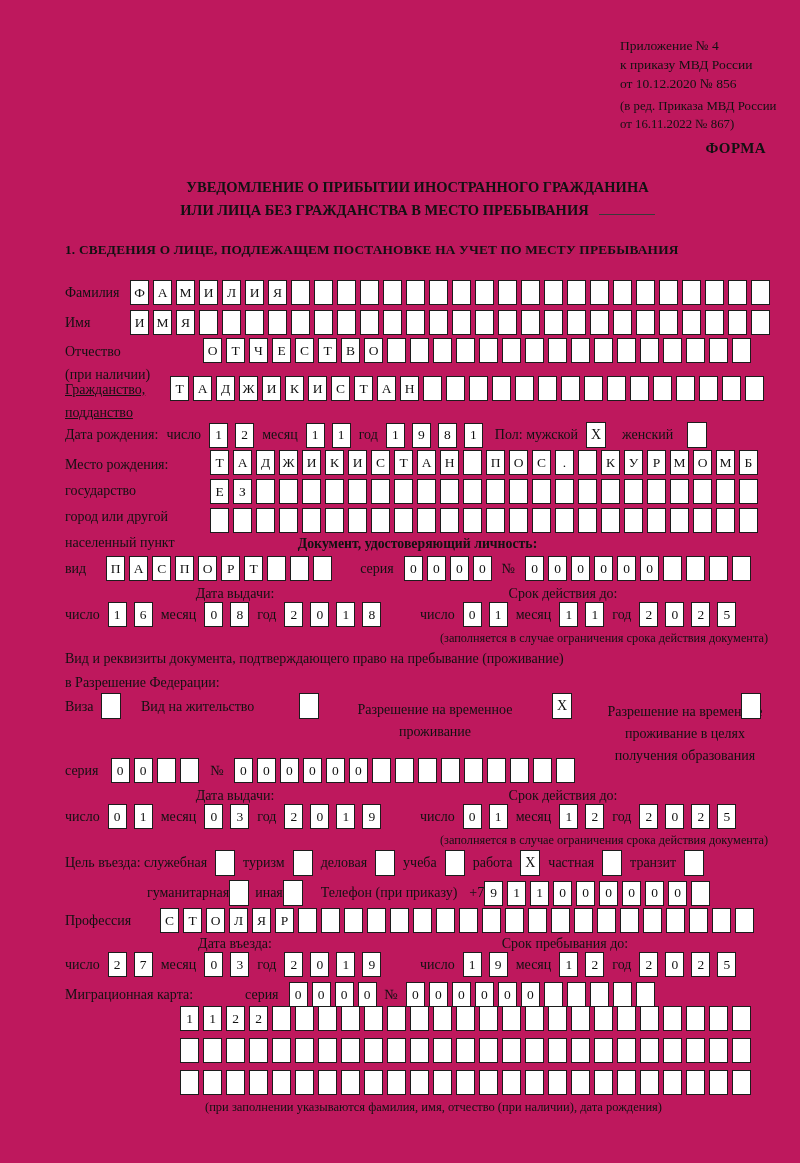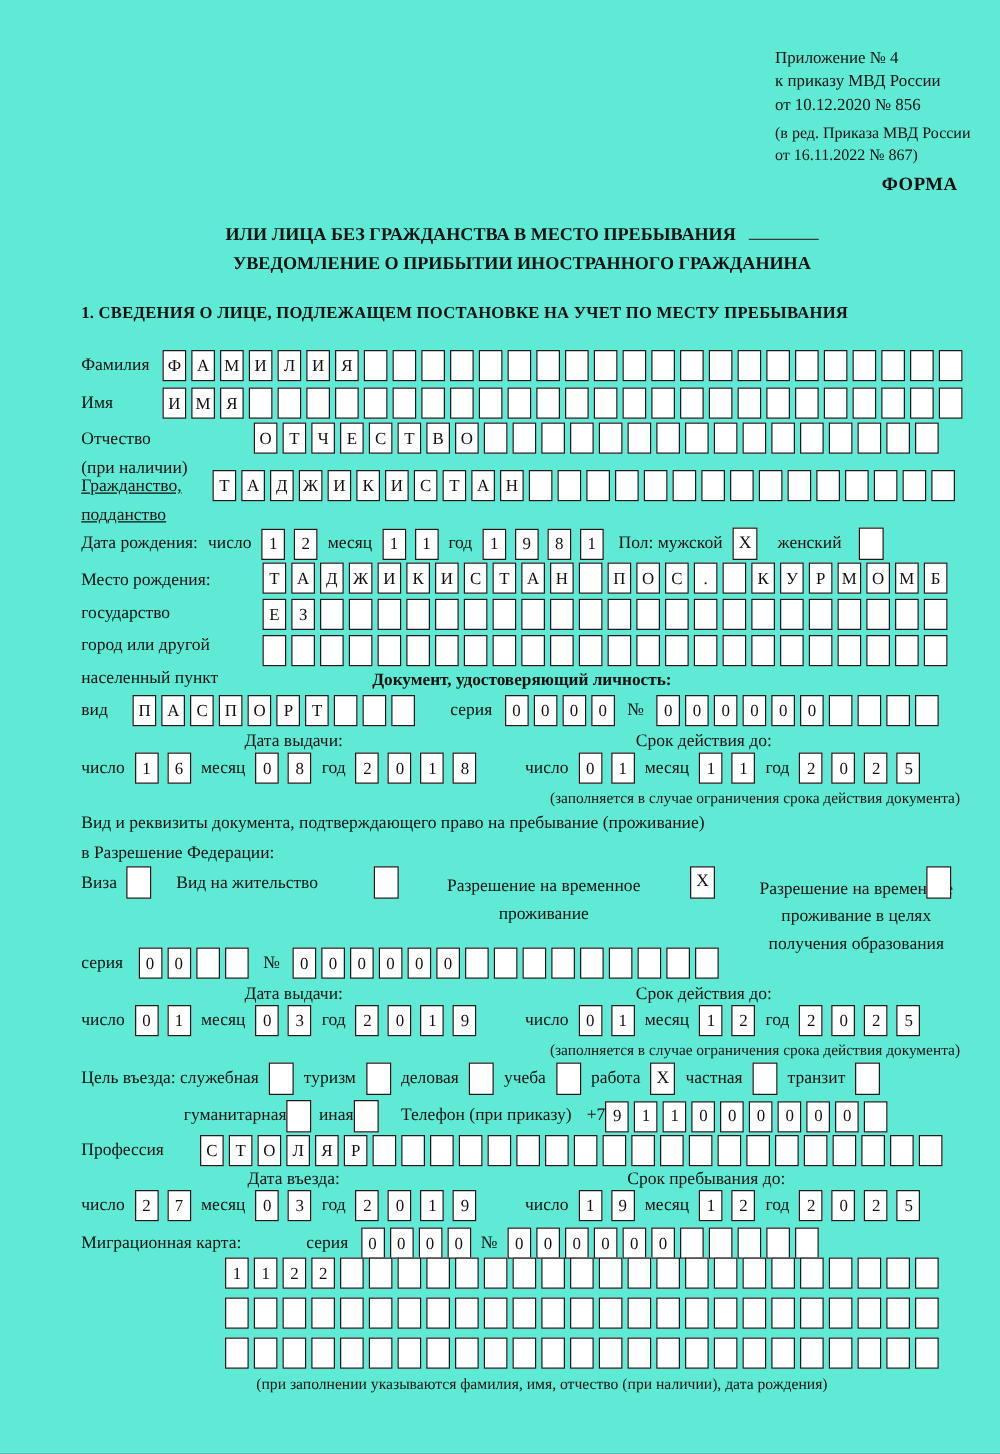--- a/index.html
+++ b/index.html
@@ -1,16 +1,16 @@
 <!DOCTYPE html>
 <html><head>
 <meta charset="utf-8">
 <style>
   html,body{margin:0;padding:0;background:#777;}
-  .page{position:relative;width:800px;height:1163px;background:#5eead4;color:#111;
+  .page{position:relative;width:800px;height:1163px;background:#be185d;color:#111;
         font-family:"Liberation Serif","DejaVu Serif",serif;font-size:14px;overflow:hidden;margin:0 auto;}
   .abs{position:absolute;}
   .b{font-weight:bold;}
   .center{text-align:center;}
   .right{text-align:right;}
   .vrow{display:flex;align-items:center;}
   .cells{display:flex;gap:4px;flex:none;}
   .dcells{display:flex;gap:7px;flex:none;}
   .cell{flex:none;width:19px;height:25px;box-sizing:border-box;border:1.6px solid #1c1c1c;
         display:flex;align-items:center;justify-content:center;font-size:13.5px;background:#fff;}
@@ -35,22 +35,22 @@
     <div>к приказу МВД России</div>
     <div>от 10.12.2020 № 856</div>
   </div>
   <div class="abs" style="left:620px;top:97px;line-height:18px;font-size:12.8px;">
     <div>(в ред. Приказа МВД России</div>
     <div>от 16.11.2022 № 867)</div>
   </div>
   <div class="abs b" style="right:34px;top:140px;font-size:15px;letter-spacing:.4px;">ФОРМА</div>
 
   <div class="abs b center" style="left:65px;top:176px;width:705px;line-height:23px;font-size:14.5px;">
+    <div>УВЕДОМЛЕНИЕ О ПРИБЫТИИ ИНОСТРАННОГО ГРАЖДАНИНА</div>
     <div><span>ИЛИ ЛИЦА БЕЗ ГРАЖДАНСТВА В МЕСТО ПРЕБЫВАНИЯ</span><span class="uline"></span></div>
-    <div>УВЕДОМЛЕНИЕ О ПРИБЫТИИ ИНОСТРАННОГО ГРАЖДАНИНА</div>
   </div>
 
   <div class="abs b" style="left:65px;top:242px;font-size:13.3px;letter-spacing:.2px;">1. СВЕДЕНИЯ О ЛИЦЕ, ПОДЛЕЖАЩЕМ ПОСТАНОВКЕ НА УЧЕТ ПО МЕСТУ ПРЕБЫВАНИЯ</div>
 
   <div class="abs vrow" style="left:65px;top:280px;">
     <span class="lbl" style="width:65px;">Фамилия</span>
     <span class="cells">
         <span class="cell">Ф</span>
         <span class="cell">А</span>
         <span class="cell">М</span>

